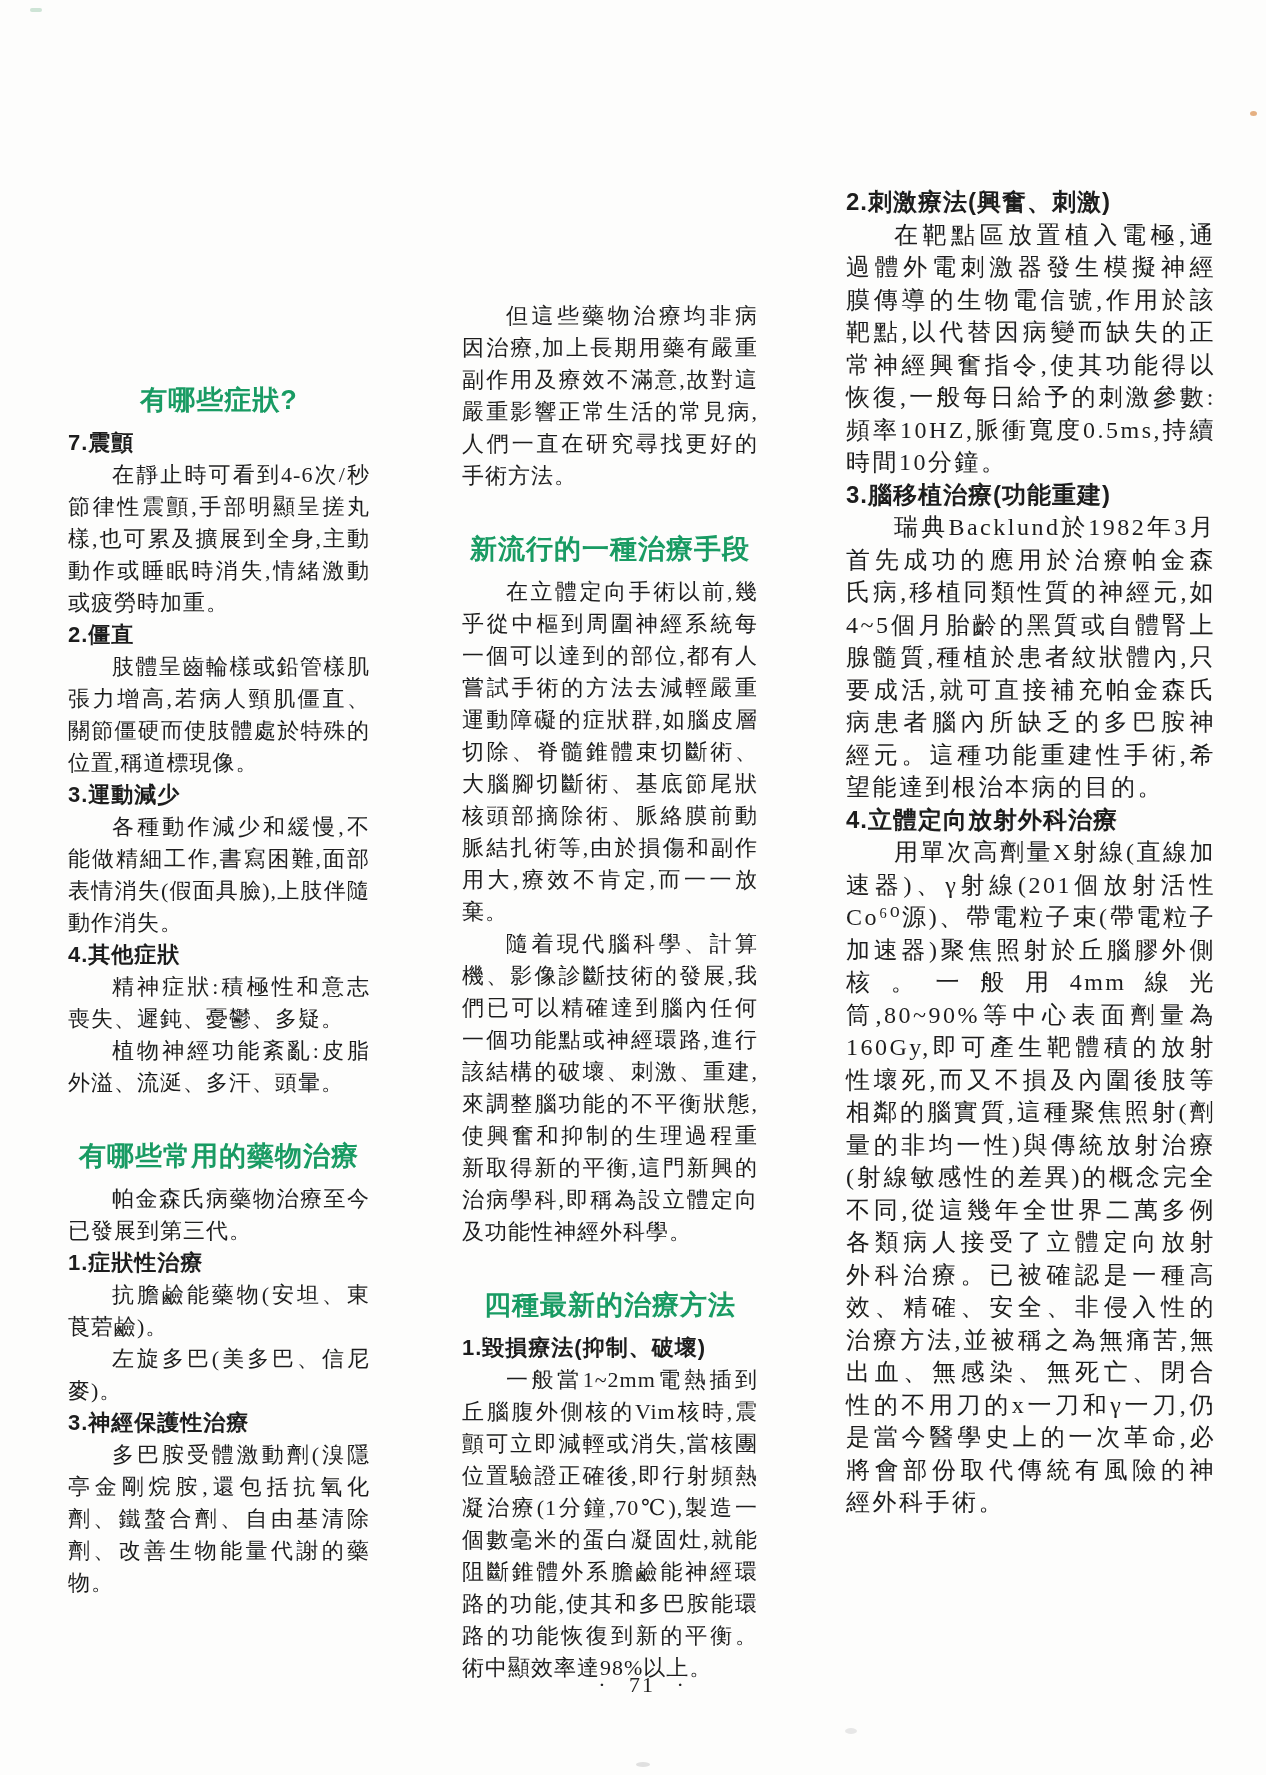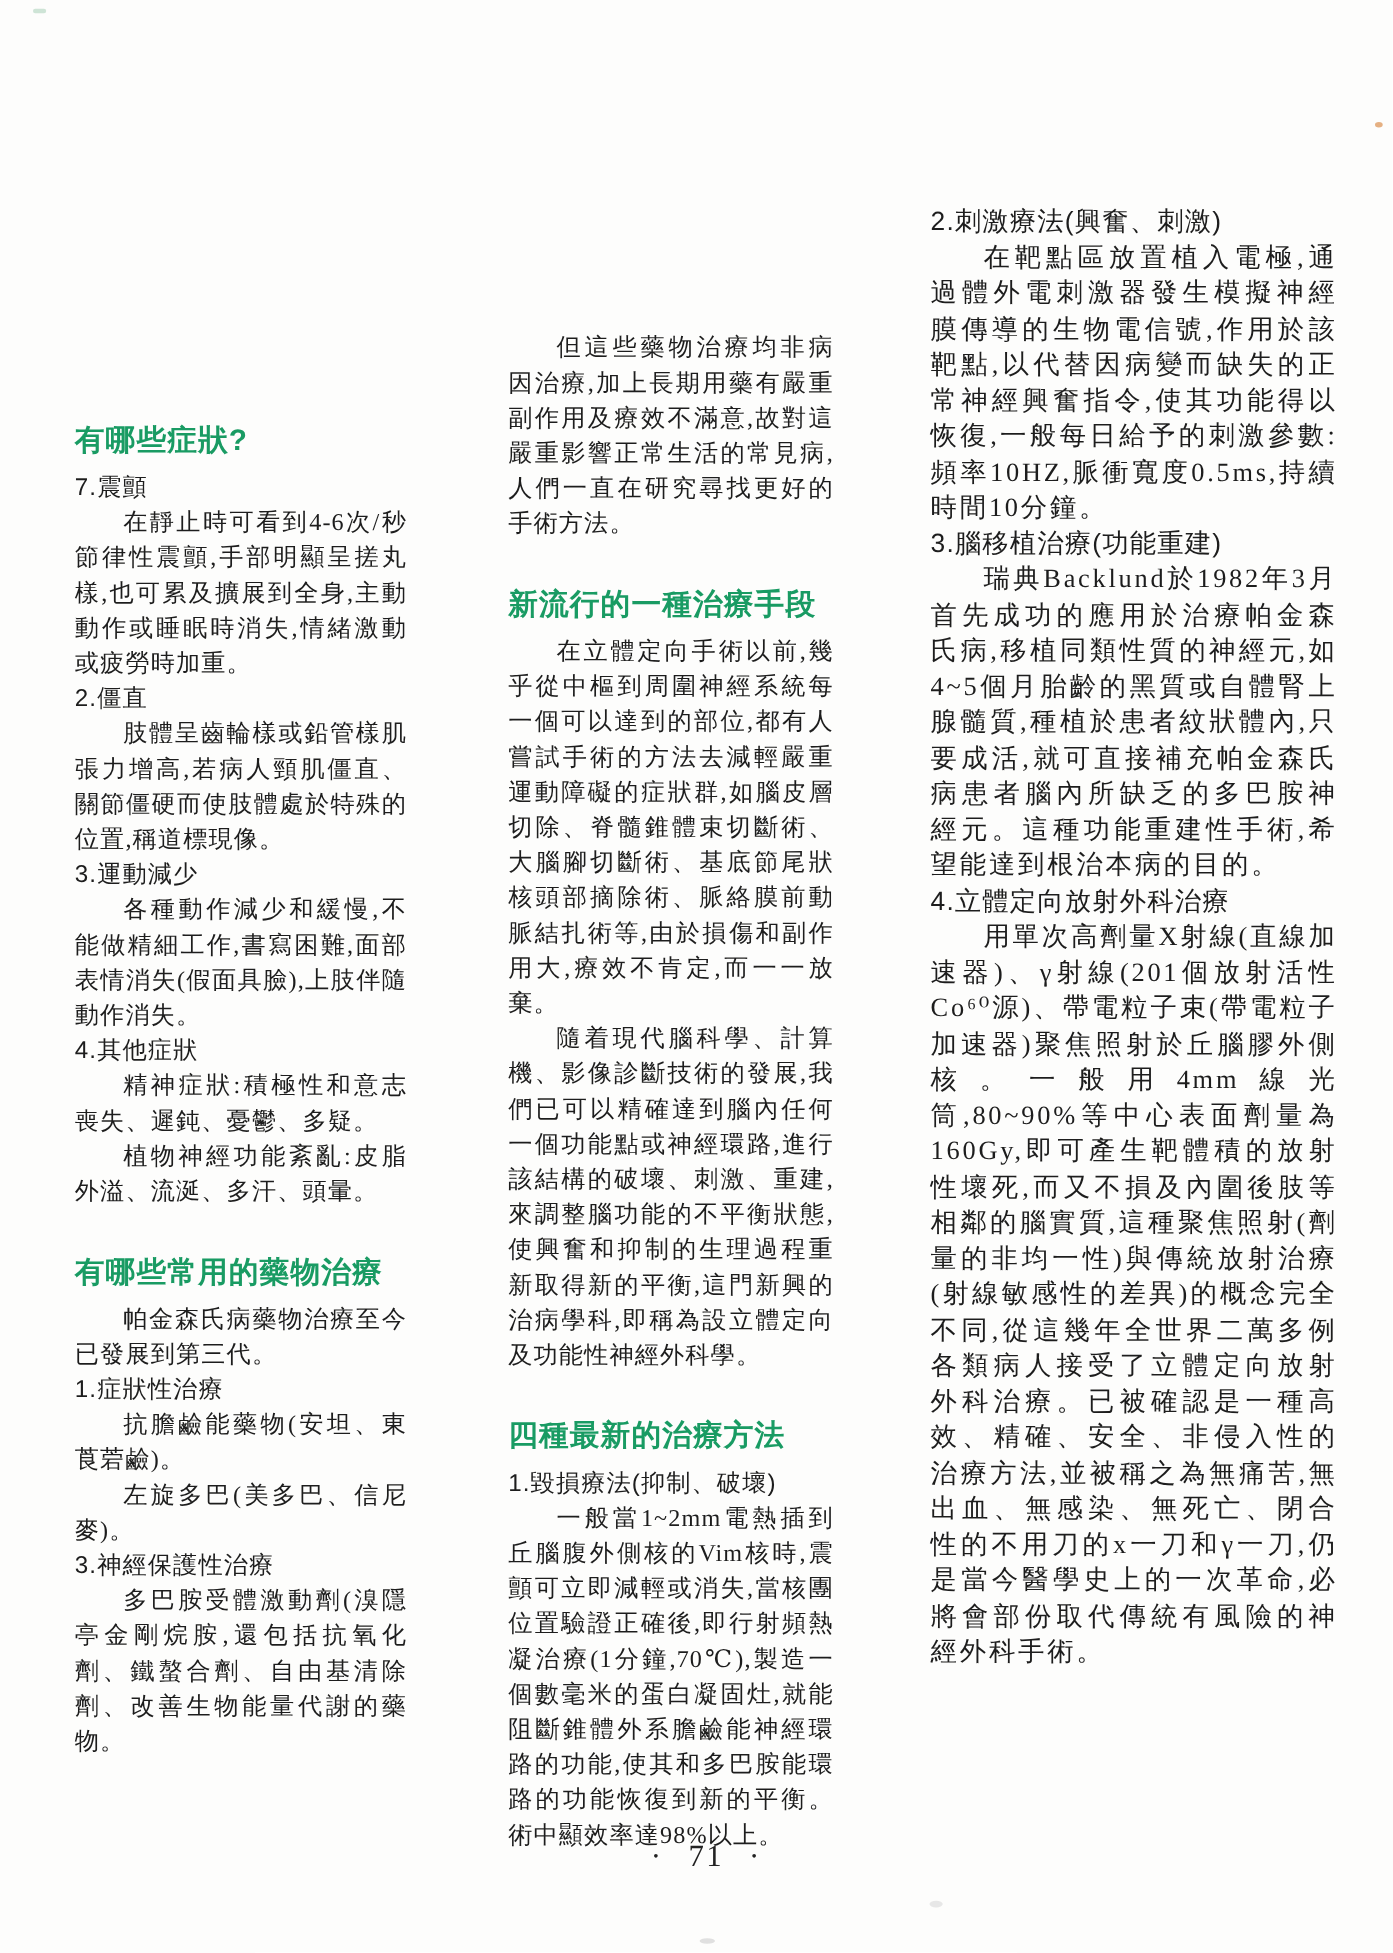--- a/index.html
+++ b/index.html
@@ -18,39 +18,39 @@
 
   .col-left .para, .col-left .h-num,
   .col-middle .para, .col-middle .h-num {
     font-size:22px; line-height:32px; letter-spacing:1px;
   }
   .col-right .para, .col-right .h-num {
     font-size:24px; line-height:32.5px; letter-spacing:2.5px;
   }
   .para { margin:0; text-indent:2em; }
   .h-num {
-    margin:0; font-weight:normal;
+    margin:0; font-weight:bold;
     font-family:"Liberation Sans","DejaVu Sans",sans-serif;
     letter-spacing:1px !important;
     text-align:left;
   }
   .h-green {
     margin:40px 0 10px 0;
     font-family:"Liberation Sans","DejaVu Sans",sans-serif;
     font-weight:bold;
     font-size:27px; line-height:34px;
     color:#199b63;
     letter-spacing:1px;
-    text-align:left;
+    text-align:center;
   }
   .col .h-green:first-child { margin-top:0; }
 
   .page-number {
     position:absolute; left:68px; top:1672px; width:1148px;
-    text-align:center; font-size:28px; letter-spacing:2px; color:#222;
+    text-align:center; font-size:22px; letter-spacing:2px; color:#222;
     font-family:"Liberation Serif","DejaVu Serif",serif;
     word-spacing:14px;
   }
 
   
   .speck { position:absolute; border-radius:50%; }
   .speck-orange { left:1250px; top:111px; width:7px; height:5px; background:#e0a26c; opacity:.85; }
   .speck-green-tl { left:30px; top:8px; width:12px; height:4px; background:#b9d9c6; opacity:.7; border-radius:2px; }
   .speck-grey-b1 { left:845px; top:1728px; width:12px; height:6px; background:#d9d9d9; opacity:.6; }
   .speck-grey-b2 { left:636px; top:1762px; width:14px; height:5px; background:#c9c9c9; opacity:.55; }

